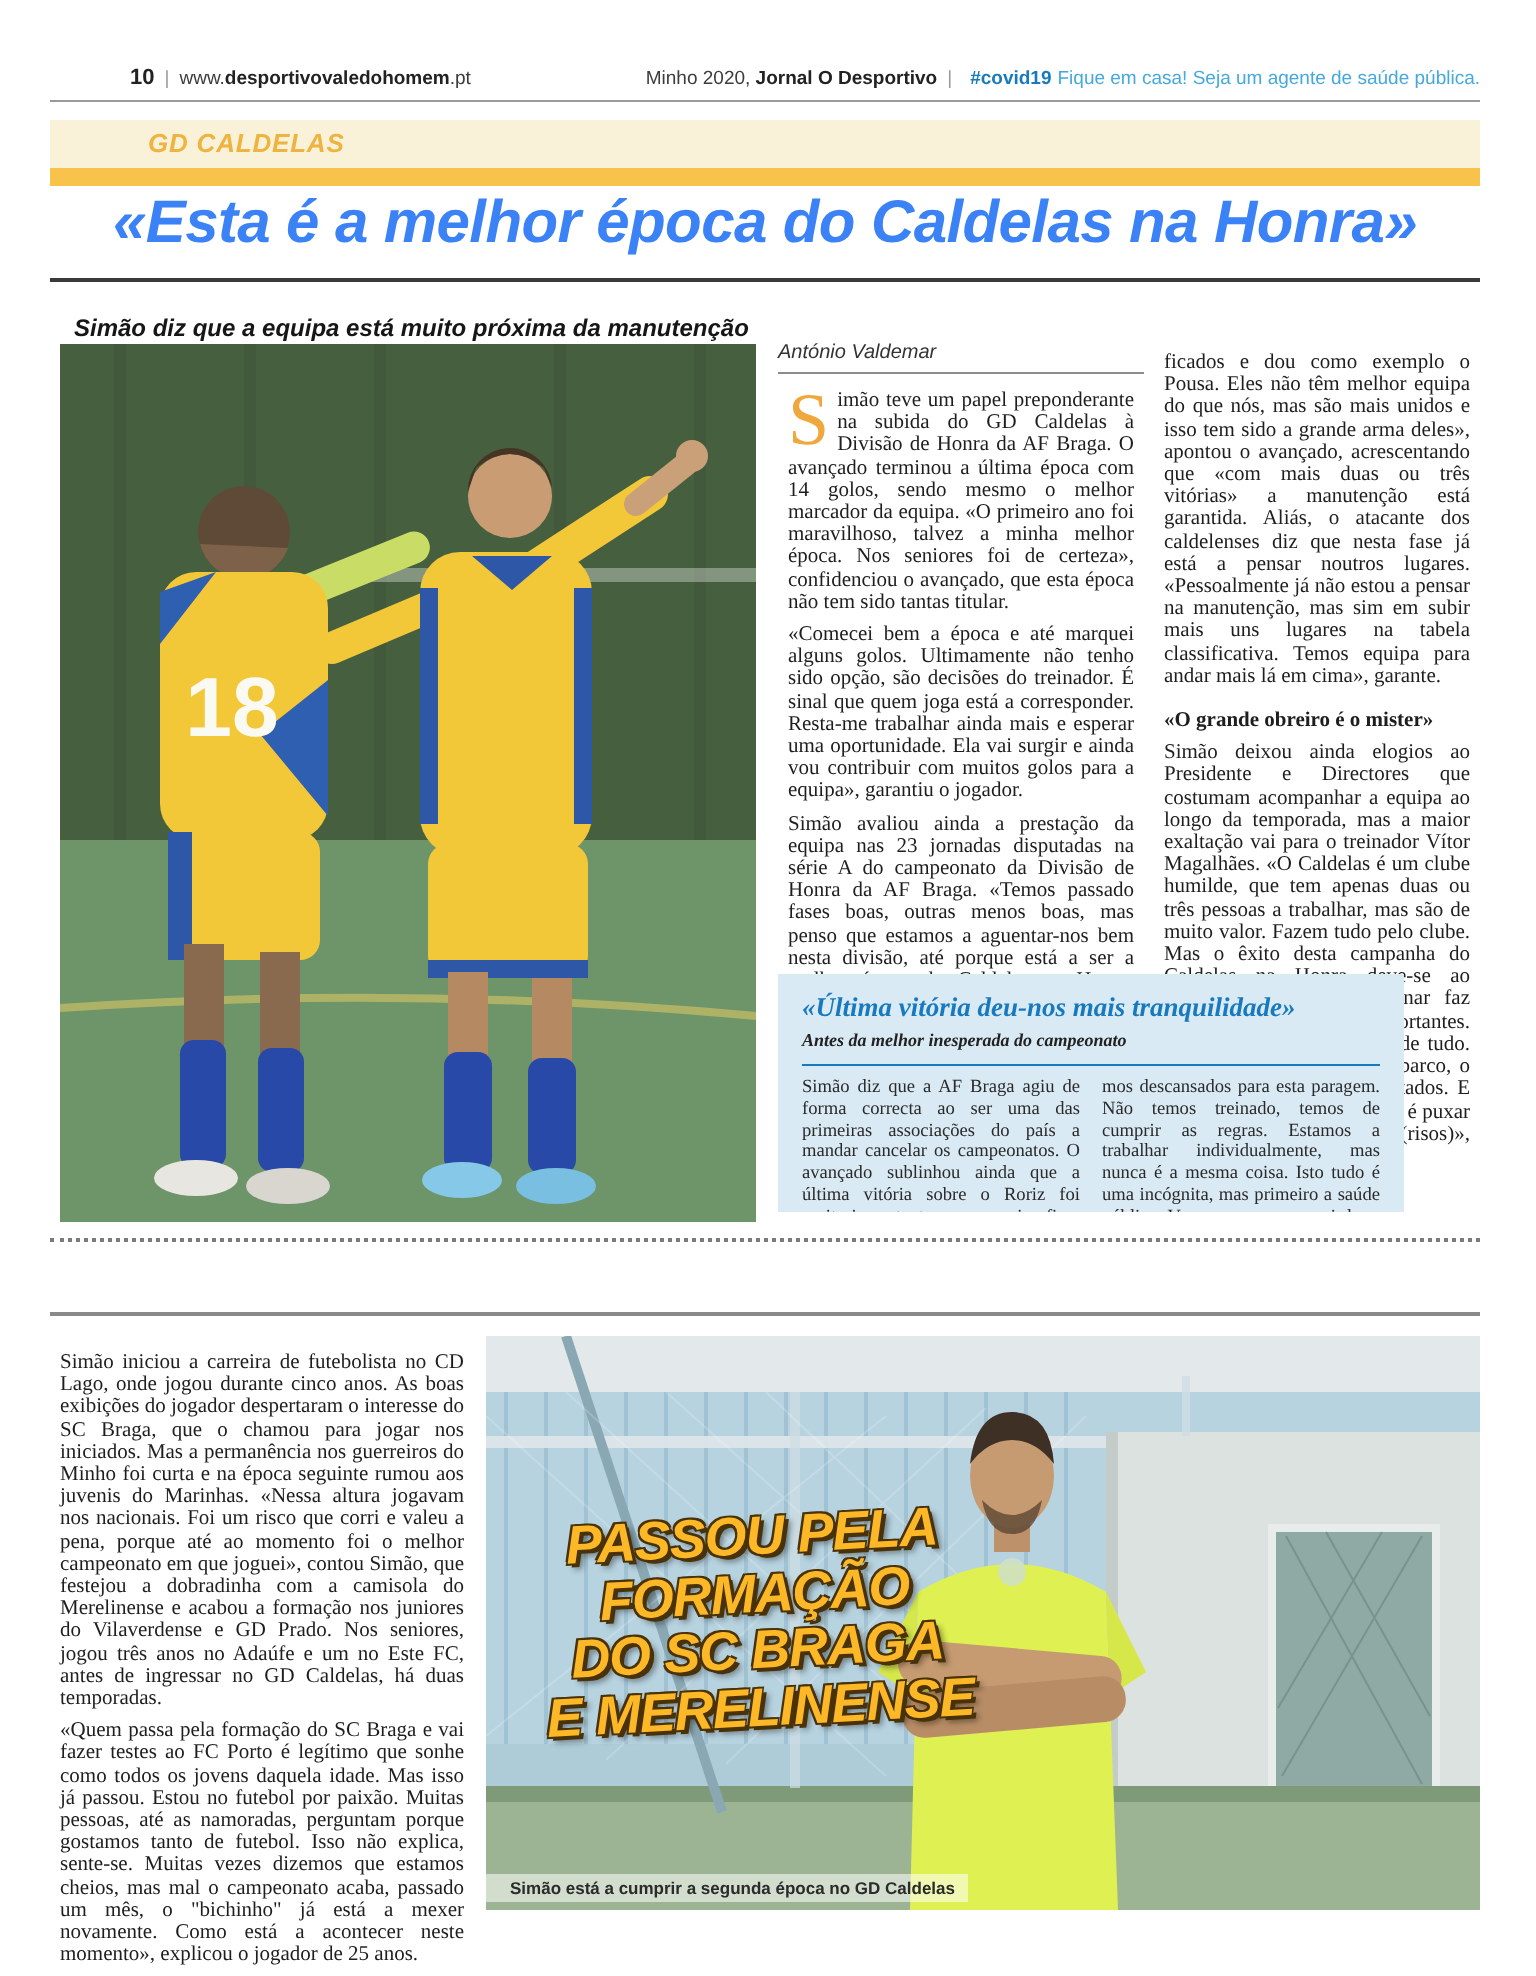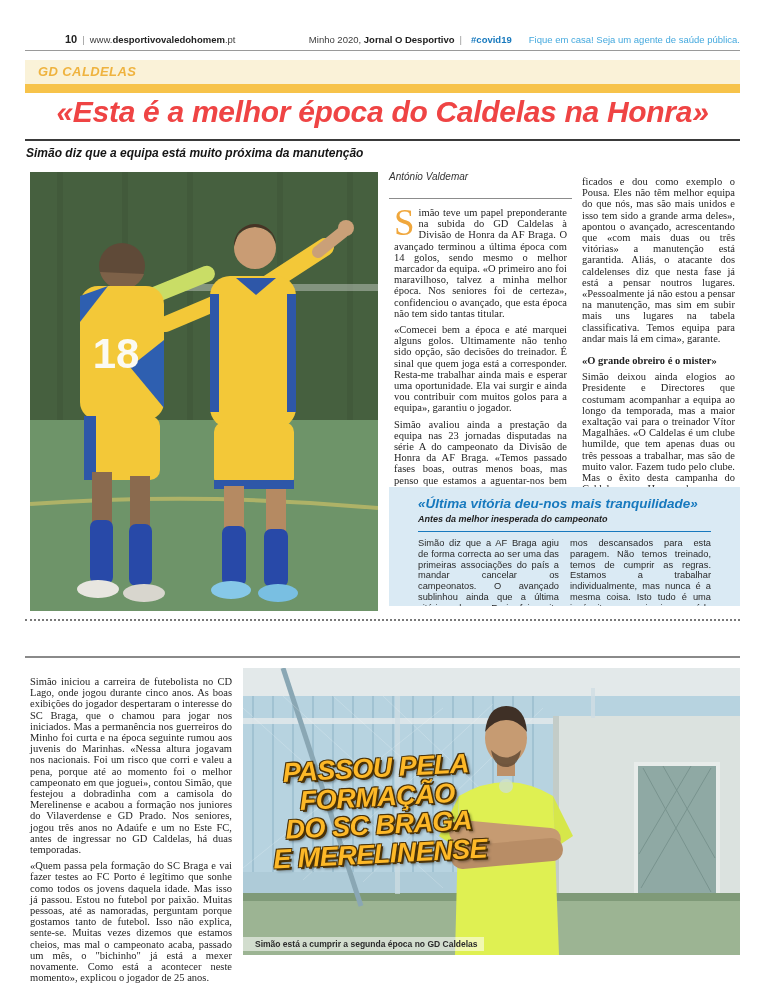--- a/index.html
+++ b/index.html
@@ -9,54 +9,54 @@
 
   
   .masthead{position:absolute;left:25px;right:28px;top:33px;border-bottom:1px solid #9a9a9a;
             display:flex;justify-content:space-between;align-items:flex-end;padding-bottom:5px;
             font-family:"Liberation Sans",sans-serif;font-size:9.5px;color:#3c3c3c;}
   .mast-num{font-weight:bold;font-size:11px;color:#222;margin-left:40px;}
   .mast-bar{color:#999;margin:0 5px;}
   .site-bold,.issue-name{font-weight:bold;color:#222;}
   .mast-right span{white-space:pre;}
   .covid-tag{font-weight:bold;color:#1779be;margin-left:4px;}
-  .covid-msg{color:#45a9de;margin-left:17px;}
+  .covid-msg{color:#45a9de;margin-left:3px;}
   .issue-date{color:#3c3c3c;}
 
   
-  .tag-band{position:absolute;left:25px;right:28px;top:60px;height:24px;background:#faf2d8;}
+  .tag-band{position:absolute;left:25px;right:28px;top:60px;height:24px;background:#faf2d8;padding-left:36px;}
   .tag-band span{display:inline-block;line-height:24px;margin-left:13px;
                  font-family:"Liberation Sans",sans-serif;font-weight:bold;font-style:italic;
                  font-size:13px;color:#efb33f;letter-spacing:.4px;}
   .gold-band{position:absolute;left:25px;right:28px;top:84px;height:9px;background:#f7c34a;}
 
   
   .headline{position:absolute;left:25px;right:28px;top:95px;margin:0;text-align:center;
             font-family:"Liberation Sans",sans-serif;font-weight:bold;font-style:italic;
-            font-size:30px;letter-spacing:-.3px;color:#ef4444;}
+            font-size:30px;letter-spacing:-.3px;color:#3b82f6;}
   .headline-rule{position:absolute;left:25px;right:28px;top:139px;border-top:2px solid #3a3a3a;}
-  .deck{position:absolute;left:25px;top:145px;margin:1px;font-family:"Liberation Sans",sans-serif;
+  .deck{position:absolute;left:25px;top:145px;margin:12px;font-family:"Liberation Sans",sans-serif;
         font-weight:bold;font-style:italic;font-size:12px;color:#161616;}
 
   
   .photo1{position:absolute;left:30px;top:172px;width:348px;height:439px;background:#46603f;border-radius:24px;}
 
   
   .col1{position:absolute;left:389px;top:171px;width:183px;}
   .col2{position:absolute;left:577px;top:171px;width:163px;}
   .byline{font-family:"Liberation Sans",sans-serif;font-style:italic;font-size:10px;color:#333;
-          padding-bottom:16px;border-bottom:1px solid #8c8c8c;margin-bottom:8px;}
+          padding-bottom:4px;border-bottom:1px solid #8c8c8c;margin-bottom:8px;}
   .para{margin:5px;font-size:10.5px;line-height:11.2px;text-align:justify;color:#1e1e1e;}
   .dropcap{float:left;font-size:37px;line-height:30px;color:#f0a73c;padding:1px 4px 0 0;}
   .subhead{font-weight:bold;margin-top:11px;}
 
   
-  .quote-box{position:absolute;left:389px;top:487px;width:351px;height:119px;background:#daeaf4;
-             box-sizing:border-box;padding:9px 29px 0;overflow:hidden;
-             font-family:Liberation Sans, sans-serif;}
+  .quote-box{position:absolute;left:389px;top:487px;width:313px;height:119px;background:#daeaf4;
+             box-sizing:border-box;padding:9px 12px 0;overflow:hidden;
+             font-family:Liberation Serif, serif;}
   .qb-title{font-weight:bold;font-style:italic;font-size:13.5px;color:#1779be;}
   .qb-sub{font-weight:bold;font-style:italic;font-size:9px;color:#222;margin-top:3px;}
   .qb-rule{border-top:1px solid #1779be;margin-top:7px;margin-bottom:6px;}
   .qb-cols{display:flex;gap:11px;}
   .qb-cols p{margin:0;flex:1;font-size:9.3px;line-height:10.8px;text-align:justify;color:#2a2a2a;}
 
   
   .dotted-rule{position:absolute;left:25px;right:28px;top:619px;border-top:2px dotted #7a7a7a;}
   .s2-heading{position:absolute;left:27px;top:623px;margin:0;font-family:"Liberation Sans",sans-serif;
               font-weight:bold;font-style:italic;font-size:24px;color:#f8bc49;}

